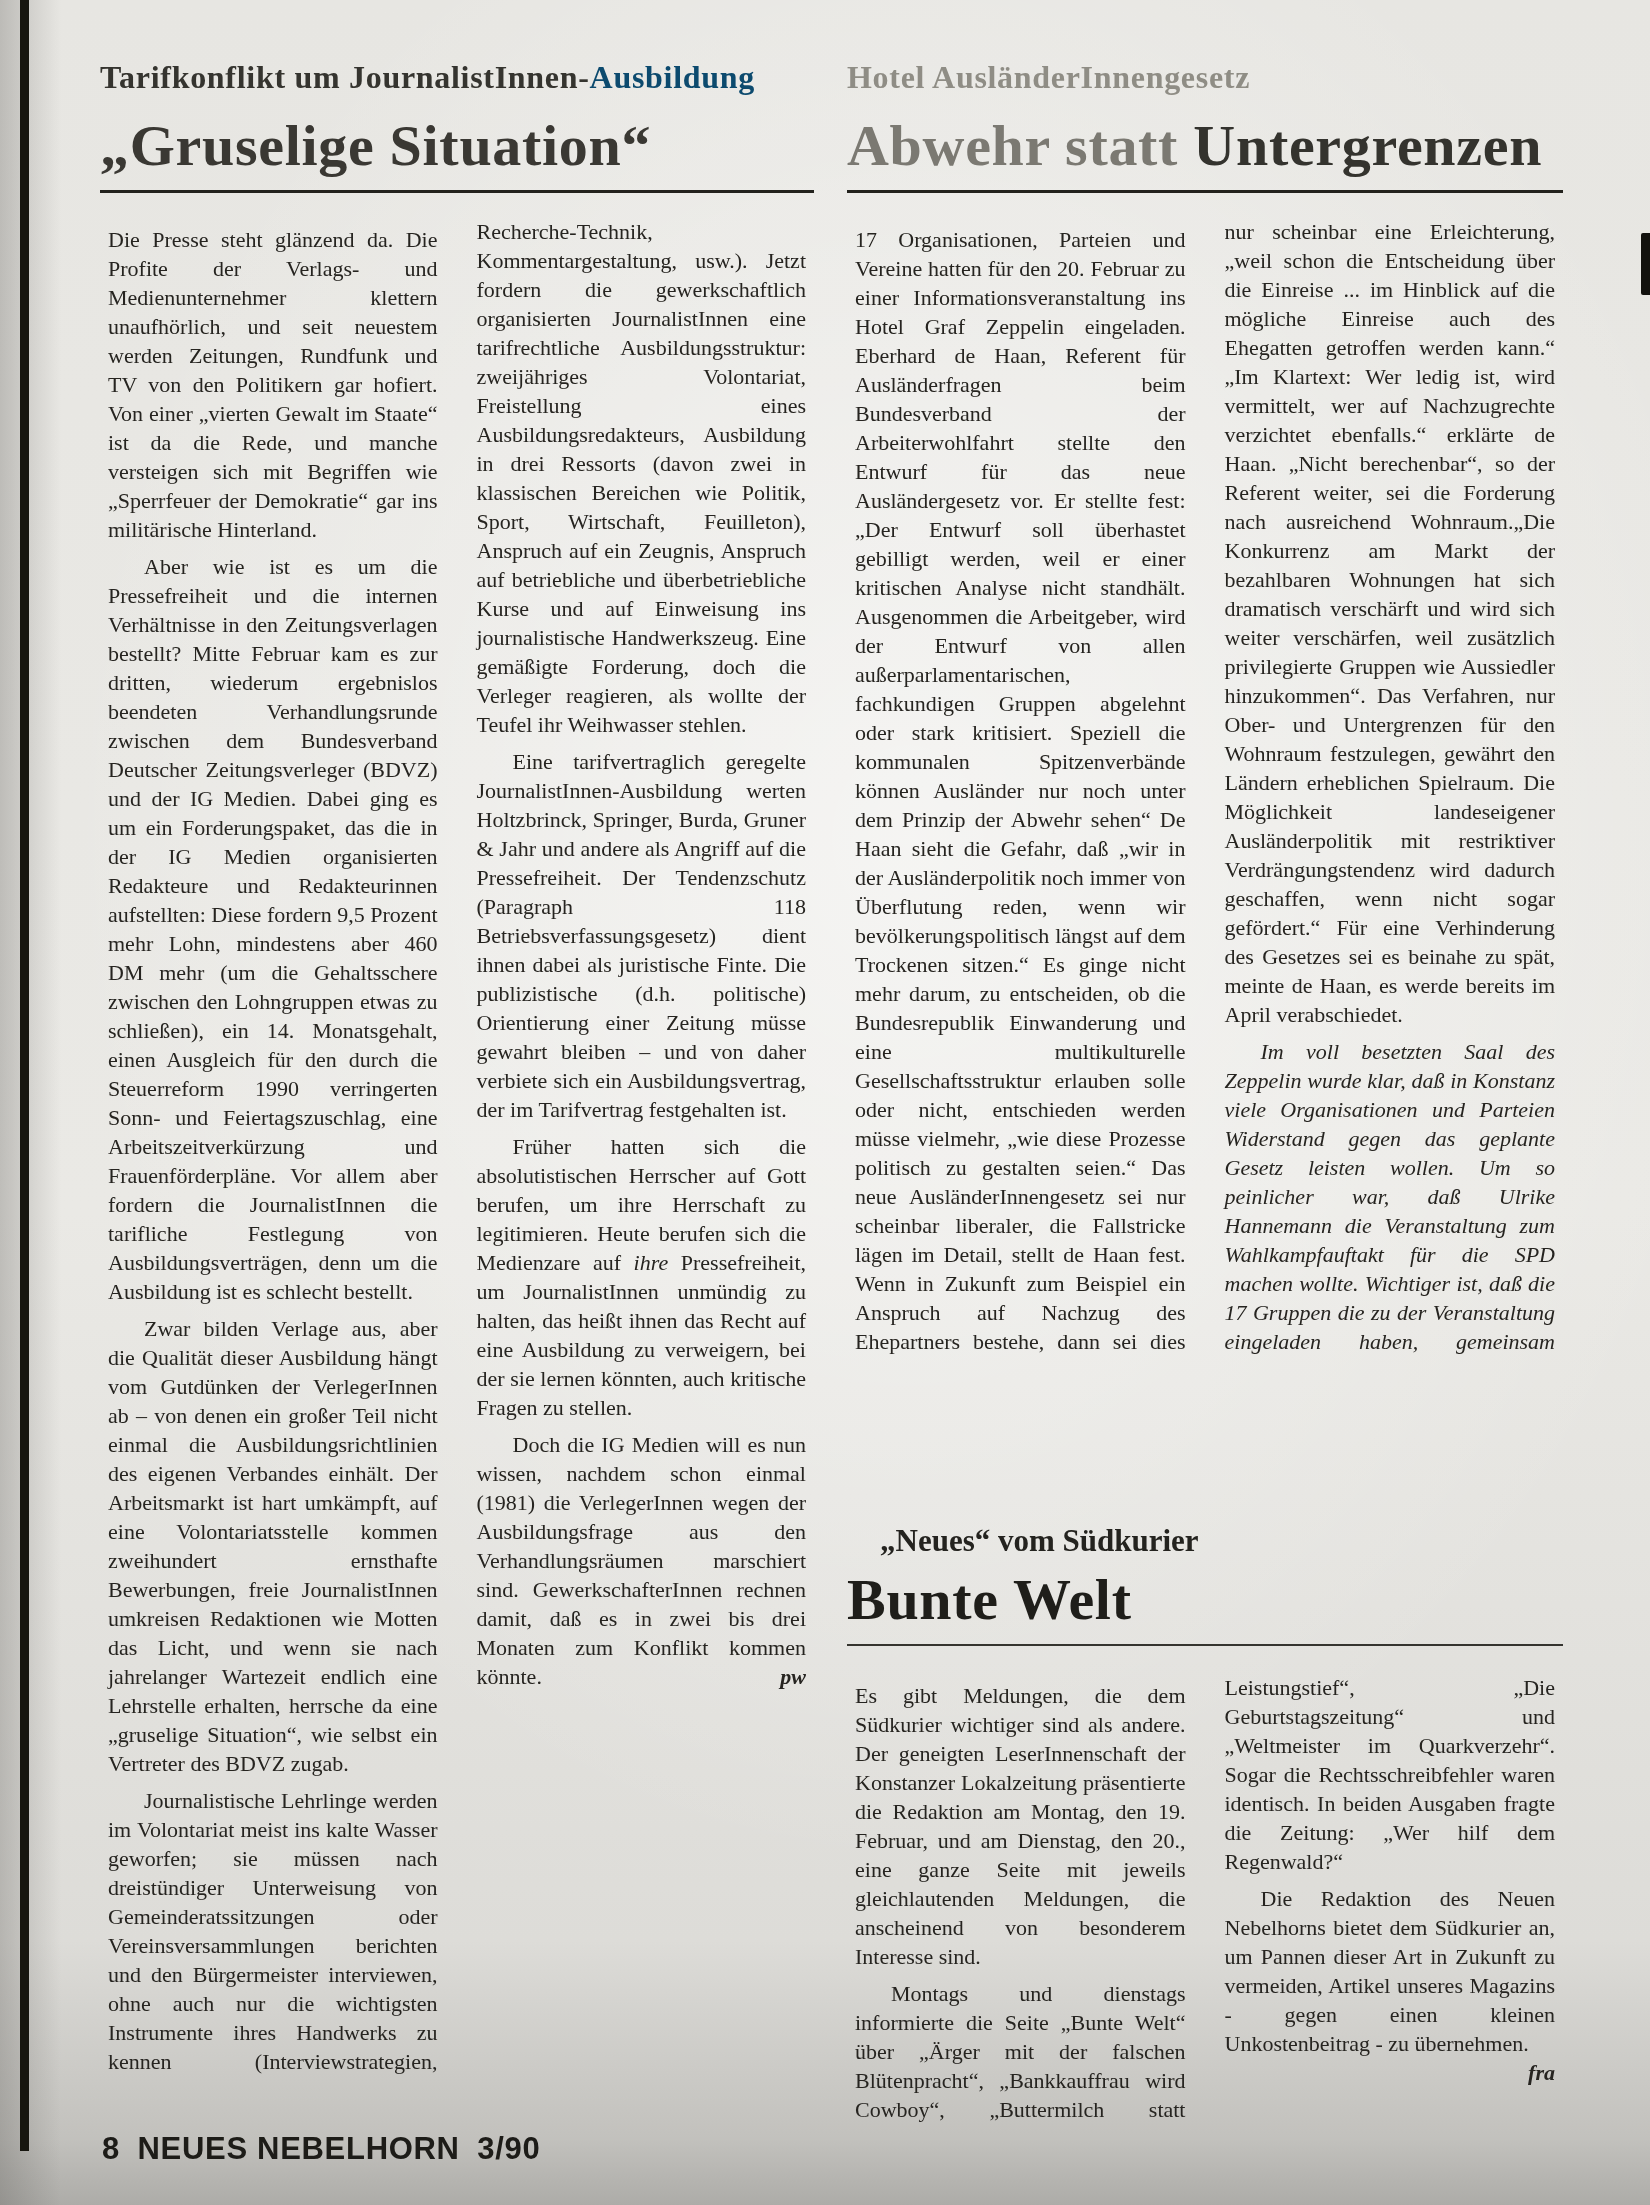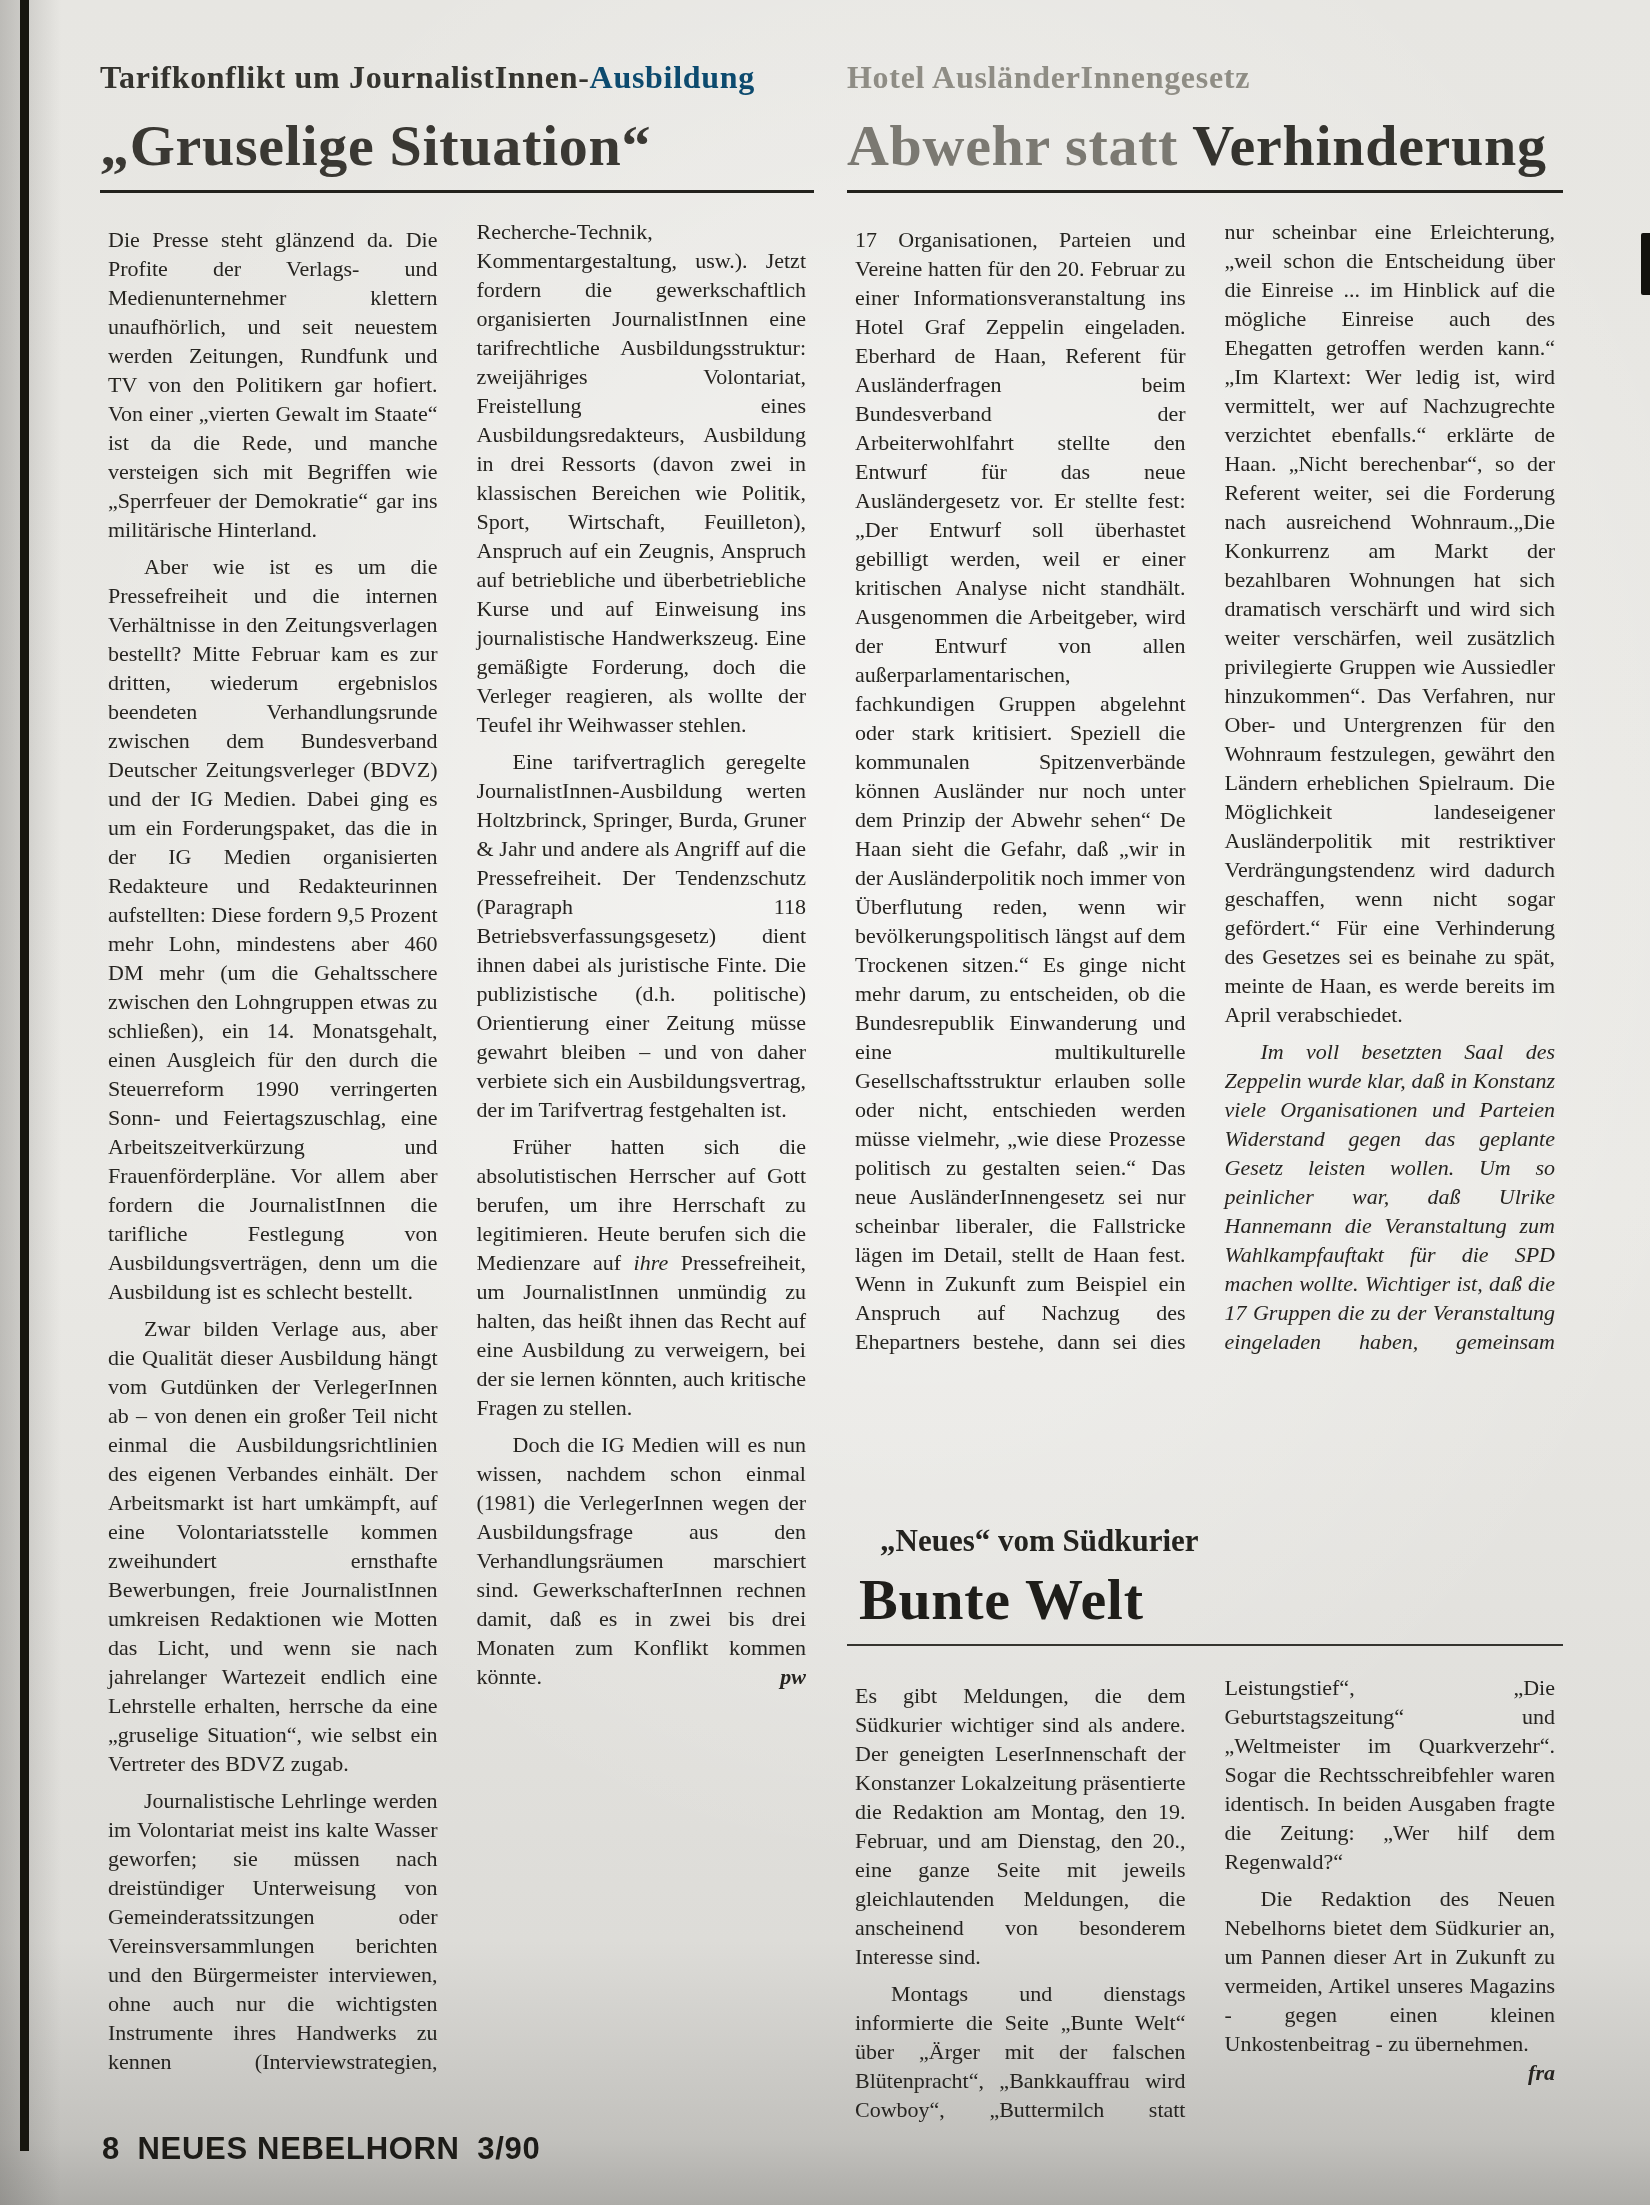--- a/index.html
+++ b/index.html
@@ -85,30 +85,30 @@
     <p class=""><span>Aber wie ist es um die Pressefreiheit und die internen Verhältnisse in den Zeitungsverlagen bestellt? Mitte Februar kam es zur dritten, wiederum ergebnislos beendeten Verhandlungsrunde zwischen dem Bundesverband Deutscher Zeitungsverleger (BDVZ) und der IG Medien. Dabei ging es um ein Forderungspaket, das die in der IG Medien organisierten Redakteure und Redakteurinnen aufstellten: Diese fordern 9,5 Prozent mehr Lohn, mindestens aber 460 DM mehr (um die Gehaltsschere zwischen den Lohngruppen etwas zu schließen), ein 14. Monatsgehalt, einen Ausgleich für den durch die Steuerreform 1990 verringerten Sonn- und Feiertagszuschlag, eine Arbeitszeitverkürzung und Frauenförderpläne. Vor allem aber fordern die JournalistInnen die tarifliche Festlegung von Ausbildungsverträgen, denn um die Ausbildung ist es schlecht bestellt.</span></p>
     <p class=""><span>Zwar bilden Verlage aus, aber die Qualität dieser Ausbildung hängt vom Gutdünken der VerlegerInnen ab – von denen ein großer Teil nicht einmal die Ausbildungsrichtlinien des eigenen Verbandes einhält. Der Arbeitsmarkt ist hart umkämpft, auf eine Volontariatsstelle kommen zweihundert ernsthafte Bewerbungen, freie JournalistInnen umkreisen Redaktionen wie Motten das Licht, und wenn sie nach jahrelanger Wartezeit endlich eine Lehrstelle erhalten, herrsche da eine „gruselige Situation“, wie selbst ein Vertreter des BDVZ zugab.</span></p>
     <p class=""><span>Journalistische Lehrlinge werden im Volontariat meist ins kalte Wasser geworfen; sie müssen nach dreistündiger Unterweisung von Gemeinderatssitzungen oder Vereinsversammlungen berichten und den Bürgermeister interviewen, ohne auch nur die wichtigsten Instrumente ihres Handwerks zu kennen (Interviewstrategien, Recherche-Technik, Kommentargestaltung, usw.). Jetzt fordern die gewerkschaftlich organisierten JournalistInnen eine tarifrechtliche Ausbildungsstruktur: zweijähriges Volontariat, Freistellung eines Ausbildungsredakteurs, Ausbildung in drei Ressorts (davon zwei in klassischen Bereichen wie Politik, Sport, Wirtschaft, Feuilleton), Anspruch auf ein Zeugnis, Anspruch auf betriebliche und überbetriebliche Kurse und auf Einweisung ins journalistische Handwerkszeug. Eine gemäßigte Forderung, doch die Verleger reagieren, als wollte der Teufel ihr Weihwasser stehlen.</span></p>
     <p class=""><span>Eine tarifvertraglich geregelte JournalistInnen-Ausbildung werten Holtzbrinck, Springer, Burda, Gruner &amp; Jahr und andere als Angriff auf die Pressefreiheit. Der Tendenzschutz (Paragraph 118 Betriebsverfassungsgesetz) dient ihnen dabei als juristische Finte. Die publizistische (d.h. politische) Orientierung einer Zeitung müsse gewahrt bleiben – und von daher verbiete sich ein Ausbildungsvertrag, der im Tarifvertrag festgehalten ist.</span></p>
     <p class=""><span>Früher hatten sich die absolutistischen Herrscher auf Gott berufen, um ihre Herrschaft zu legitimieren. Heute berufen sich die Medienzare auf </span><span class="em">ihre</span><span> Pressefreiheit, um JournalistInnen unmündig zu halten, das heißt ihnen das Recht auf eine Ausbildung zu verweigern, bei der sie lernen könnten, auch kritische Fragen zu stellen.</span></p>
     <p class=""><span>Doch die IG Medien will es nun wissen, nachdem schon einmal (1981) die VerlegerInnen wegen der Ausbildungsfrage aus den Verhandlungsräumen marschiert sind. GewerkschafterInnen rechnen damit, daß es in zwei bis drei Monaten zum Konflikt kommen könnte.</span><span class="sig">pw</span></p>
   </div>
 
 <div class="kicker kicker-right" style="left:847px; top:59px;">Hotel AusländerInnengesetz</div>
 <div class="headline headline-main" style="left:847px; top:112px;">
-  <span class="hl-light">Abwehr statt </span><span class="hl-dark">Verhinderung</span>
+  <span class="hl-light">Abwehr statt </span><span class="hl-dark">Untergrenzen</span>
 </div>
 <div class="rule" style="left:847px; top:190px; width:716px;"></div>
 <div class="article" style="left:847px; top:217px; width:716px; height:1148px;">
     <p class="noindent "><span>17 Organisationen, Parteien und Vereine hatten für den 20. Februar zu einer Informationsveranstaltung ins Hotel Graf Zeppelin eingeladen. Eberhard de Haan, Referent für Ausländerfragen beim Bundesverband der Arbeiterwohlfahrt stellte den Entwurf für das neue Ausländergesetz vor. Er stellte fest: „Der Entwurf soll überhastet gebilligt werden, weil er einer kritischen Analyse nicht standhält. Ausgenommen die Arbeitgeber, wird der Entwurf von allen außerparlamentarischen, fachkundigen Gruppen abgelehnt oder stark kritisiert. Speziell die kommunalen Spitzenverbände können Ausländer nur noch unter dem Prinzip der Abwehr sehen“ De Haan sieht die Gefahr, daß „wir in der Ausländerpolitik noch immer von Überflutung reden, wenn wir bevölkerungspolitisch längst auf dem Trockenen sitzen.“ Es ginge nicht mehr darum, zu entscheiden, ob die Bundesrepublik Einwanderung und eine multikulturelle Gesellschaftsstruktur erlauben solle oder nicht, entschieden werden müsse vielmehr, „wie diese Prozesse politisch zu gestalten seien.“ Das neue AusländerInnengesetz sei nur scheinbar liberaler, die Fallstricke lägen im Detail, stellt de Haan fest. Wenn in Zukunft zum Beispiel ein Anspruch auf Nachzug des Ehepartners bestehe, dann sei dies nur scheinbar eine Erleichterung, „weil schon die Entscheidung über die Einreise ... im Hinblick auf die mögliche Einreise auch des Ehegatten getroffen werden kann.“ „Im Klartext: Wer ledig ist, wird vermittelt, wer auf Nachzugrechte verzichtet ebenfalls.“ erklärte de Haan. „Nicht berechenbar“, so der Referent weiter, sei die Forderung nach ausreichend Wohnraum.„Die Konkurrenz am Markt der bezahlbaren Wohnungen hat sich dramatisch verschärft und wird sich weiter verschärfen, weil zusätzlich privilegierte Gruppen wie Aussiedler hinzukommen“. Das Verfahren, nur Ober- und Untergrenzen für den Wohnraum festzulegen, gewährt den Ländern erheblichen Spielraum. Die Möglichkeit landeseigener Ausländerpolitik mit restriktiver Verdrängungstendenz wird dadurch geschaffen, wenn nicht sogar gefördert.“ Für eine Verhinderung des Gesetzes sei es beinahe zu spät, meinte de Haan, es werde bereits im April verabschiedet.</span></p>
     <p class="italic"><span>Im voll besetzten Saal des Zeppelin wurde klar, daß in Konstanz viele Organisationen und Parteien Widerstand gegen das geplante Gesetz leisten wollen. Um so peinlicher war, daß Ulrike Hannemann die Veranstaltung zum Wahlkampfauftakt für die SPD machen wollte. Wichtiger ist, daß die 17 Gruppen die zu der Veranstaltung eingeladen haben, gemeinsam vorgehen und daß nicht Einzelne versuchen, daraus Kapital für den Bundestagswahlkampf zu schlagen.</span></p>
   </div>
 
 <div class="bunte-kicker" style="left:880px; top:1523px;">„Neues“ vom Südkurier</div>
-<div class="bunte-headline" style="left:847px; top:1566px;margin-left:12px;">Bunte Welt</div>
+<div class="bunte-headline" style="left:847px; top:1566px;">Bunte Welt</div>
 <div class="rule thin" style="left:847px; top:1644px; width:716px;"></div>
 <div class="article" style="left:847px; top:1673px; width:716px; height:455px;">
     <p class="noindent "><span>Es gibt Meldungen, die dem Südkurier wichtiger sind als andere. Der geneigten LeserInnenschaft der Konstanzer Lokalzeitung präsentierte die Redaktion am Montag, den 19. Februar, und am Dienstag, den 20., eine ganze Seite mit jeweils gleichlautenden Meldungen, die anscheinend von besonderem Interesse sind.</span></p>
     <p class=""><span>Montags und dienstags informierte die Seite „Bunte Welt“ über „Ärger mit der falschen Blütenpracht“, „Bankkauffrau wird Cowboy“, „Buttermilch statt Leistungstief“, „Die Geburtstagszeitung“ und „Weltmeister im Quarkverzehr“. Sogar die Rechtsschreibfehler waren identisch. In beiden Ausgaben fragte die Zeitung: „Wer hilf dem Regenwald?“</span></p>
     <p class=""><span>Die Redaktion des Neuen Nebelhorns bietet dem Südkurier an, um Pannen dieser Art in Zukunft zu vermeiden, Artikel unseres Magazins - gegen einen kleinen Unkostenbeitrag - zu übernehmen.</span><span class="sig">fra</span></p>
   </div>
 
 <div class="footer">
   <span>8</span><span>NEUES NEBELHORN</span><span>3/90</span>
 </div>

